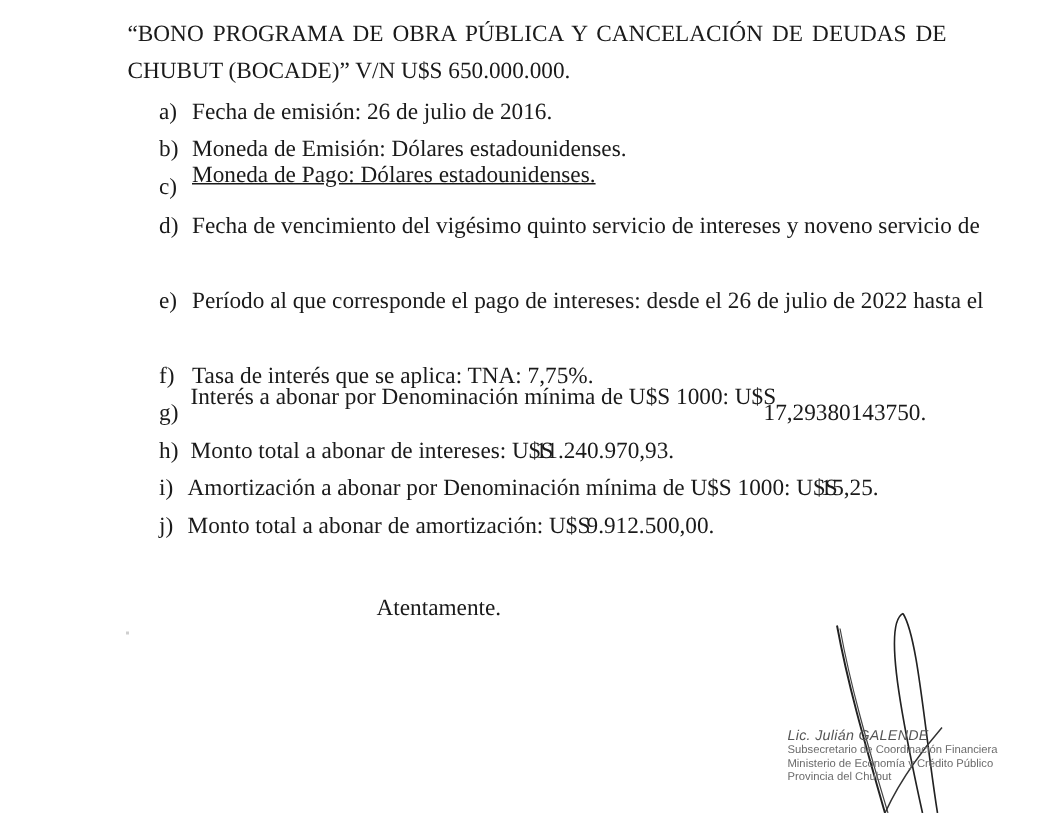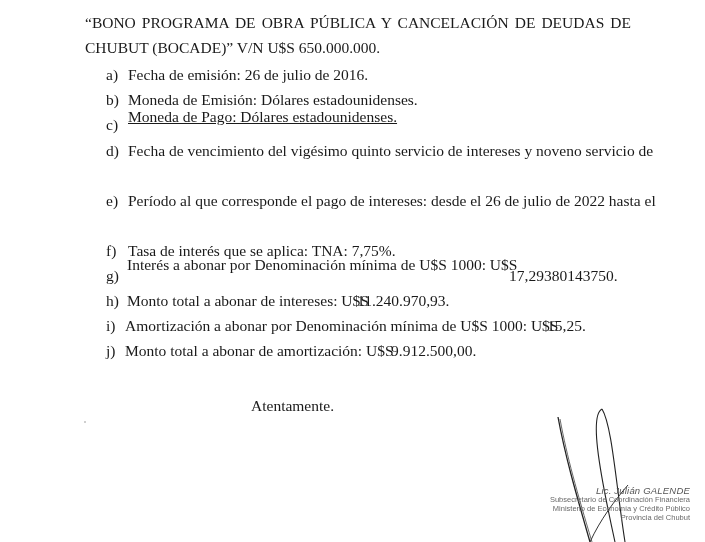--- a/index.html
+++ b/index.html
@@ -48,21 +48,21 @@
       width: 185px;
       height: 147px;
     }
     .stamp {
       position: absolute;
       left: 525px;
       top: 486px;
       width: 165px;
       font-family: "Liberation Sans", "DejaVu Sans", sans-serif;
       color: #6a6a6a;
-      text-align: right;
+      text-align: left;
       line-height: 9px;
     }
     .stamp .name {
       font-size: 9.5px;
       font-style: italic;
       letter-spacing: 0.2px;
       color: #555;
     }
     .stamp .sub { font-size: 7.5px; }
     .dot {

